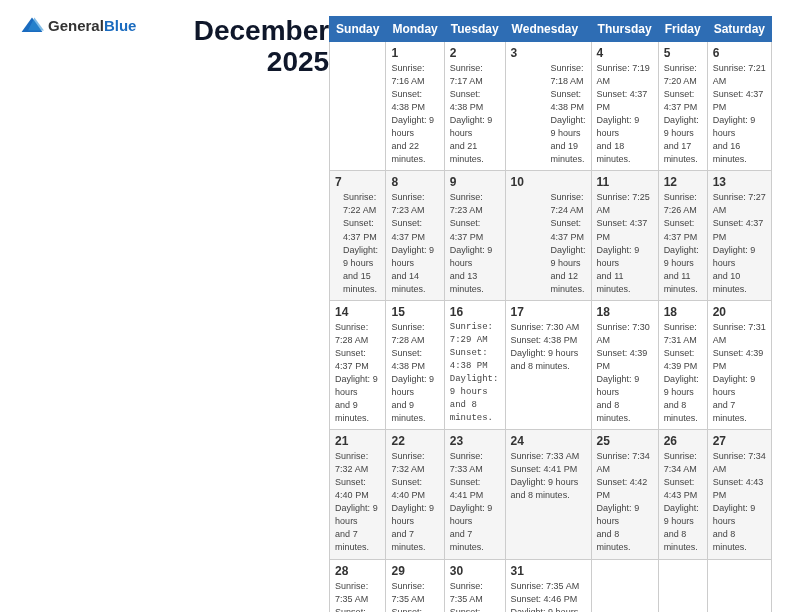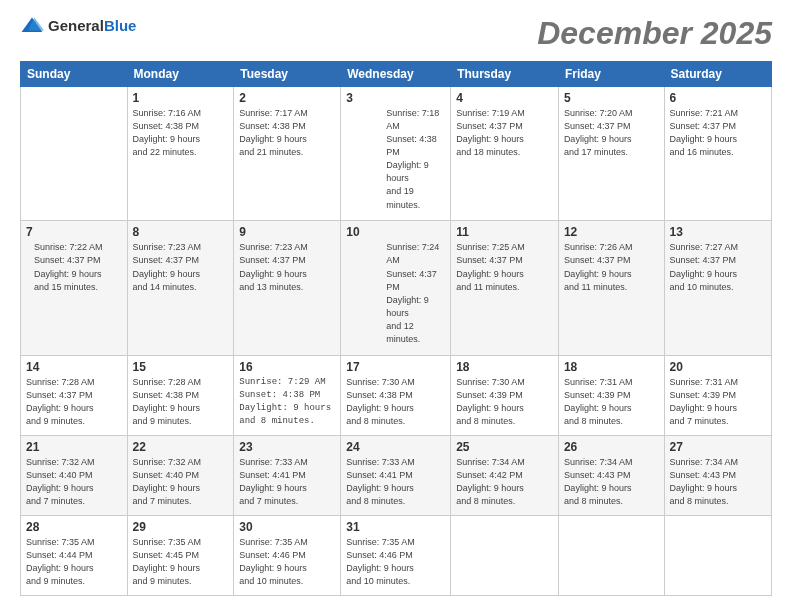--- a/index.html
+++ b/index.html
@@ -8,46 +8,45 @@
       height: 612px;
       background: #fff;
       font-family: Arial, sans-serif;
       overflow: hidden;
     }
     .page {
       width: 792px;
       height: 612px;
       padding: 16px 20px;
       display: flex;
-      flex-direction: column;
+      flex-direction: row;
     }
     .header {
       display: flex;
       justify-content: space-between;
       align-items: flex-start;
       margin-bottom: 10px;
     }
     .logo {
       display: flex;
       align-items: center;
       gap: 4px;
     }
     .logo-icon {
       width: 24px;
       height: 20px;
     }
     .title-block {
       text-align: right;
     }
     .month-title {
-      font-size: 32px;
+      font-size: 28px;
       font-weight: bold;
-      color: #737373;
+      color: #0f172a;
       line-height: 1.1;
-      font-style: italic;
     }
     .subtitle {
       font-size: 14px;
       color: #555;
     }
     .calendar {
       width: 100%;
       border-collapse: collapse;
       flex: 1;
     }

